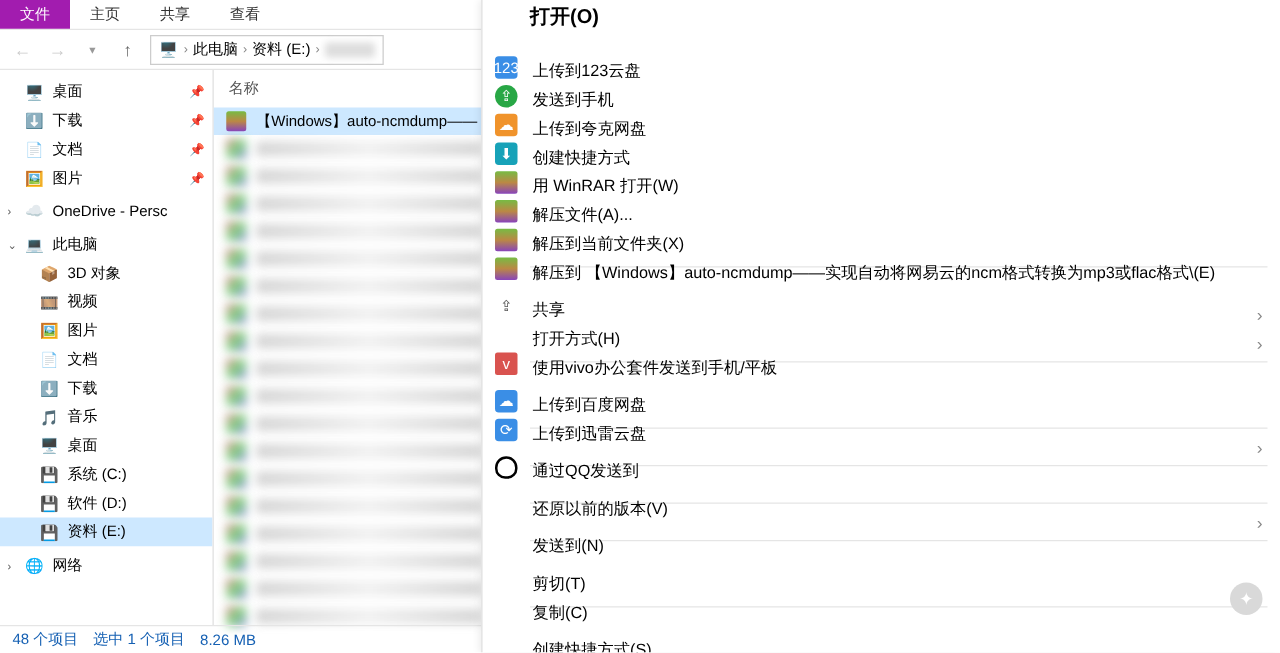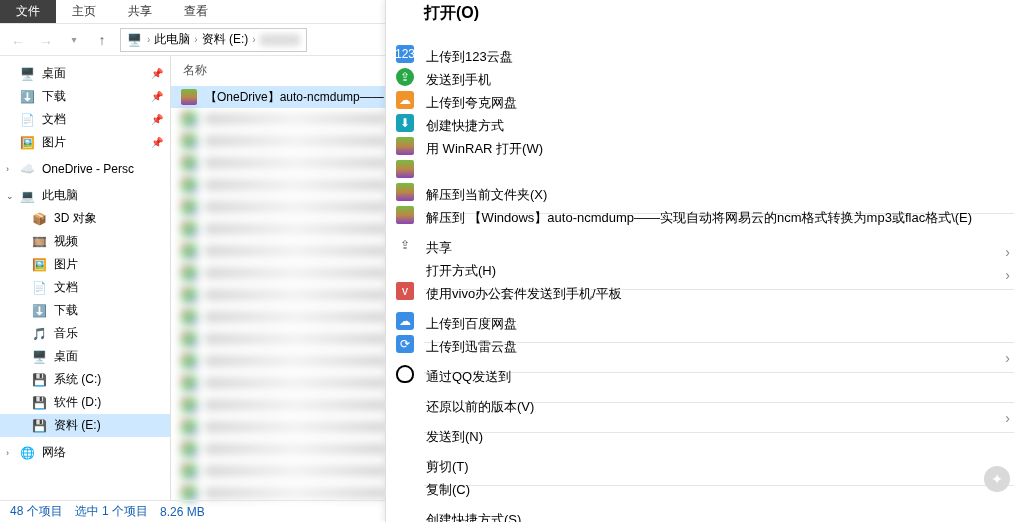--- a/index.html
+++ b/index.html
@@ -1,20 +1,20 @@
 <!DOCTYPE html>
 <html><head>
 <meta charset="utf-8">
 <style>
 * { margin: 0; padding: 0; box-sizing: border-box; font-family: "Microsoft YaHei", "Segoe UI", sans-serif; }
 body { width: 1024px; height: 522px; overflow: hidden; background: #fff; font-size: 12px; color: #000; position: relative; }
 
 .ribbon { display: flex; align-items: stretch; height: 24px; border-bottom: 1px solid #e5e5e5; }
 .ribbon-tab { padding: 4px 16px; font-size: 12px; color: #333; display: flex; align-items: center; }
-.ribbon-tab.active { background: #404040; color: #fff; }
+.ribbon-tab.active { background: #a21caf; color: #fff; }
 
 .navbar { display: flex; align-items: center; height: 32px; padding: 0 8px; gap: 8px; border-bottom: 1px solid #e5e5e5; }
 .nav-btn { width: 20px; height: 20px; display: flex; align-items: center; justify-content: center; color: #666; font-size: 14px; }
 .nav-btn.disabled { color: #ccc; }
 .breadcrumb { display: flex; align-items: center; gap: 4px; border: 1px solid #ccc; padding: 2px 6px; flex: 0 0 auto; height: 24px; }
 .bc-sep { color: #888; font-size: 10px; }
 
 .main { display: flex; height: calc(100% - 24px - 32px - 22px); }
 
 .sidebar { width: 170px; overflow: hidden; padding-top: 6px; }
@@ -161,21 +161,21 @@
         <span class="side-icon">🌐</span>
         <span>网络</span>
       </div>
     </div>
   <div class="divider-v"></div>
   <div class="filelist">
     <div class="col-head">名称</div>
     <div id="files">
         <div class="file-row selected">
           <span class="file-icon ic-rar"></span>
-          <span>【OneDrive】auto-ncmdump——</span>
+          <span>【Windows】auto-ncmdump——</span>
         </div>
         <div class="file-row blur-row">
           <span class="file-icon"></span>
           <span class="fname"></span>
         </div>
         <div class="file-row blur-row">
           <span class="file-icon"></span>
           <span class="fname"></span>
         </div>
         <div class="file-row blur-row">
@@ -269,20 +269,21 @@
     <div class="ctx-item">
       <span class="ctx-icon ic-cyan">⬇</span>
       <span class="ctx-label">创建快捷方式</span>
     </div>
     <div class="ctx-item">
       <span class="ctx-icon ic-rar"></span>
       <span class="ctx-label">用 WinRAR 打开(W)</span>
     </div>
     <div class="ctx-item">
       <span class="ctx-icon ic-rar"></span>
+      <span class="ctx-label">解压文件(A)...</span>
     </div>
     <div class="ctx-item">
       <span class="ctx-icon ic-rar"></span>
       <span class="ctx-label">解压到当前文件夹(X)</span>
     </div>
     <div class="ctx-item">
       <span class="ctx-icon ic-rar"></span>
       <span class="ctx-label">解压到 【Windows】auto-ncmdump——实现自动将网易云的ncm格式转换为mp3或flac格式\(E)</span>
     </div>
     <div class="ctx-sep"></div>

